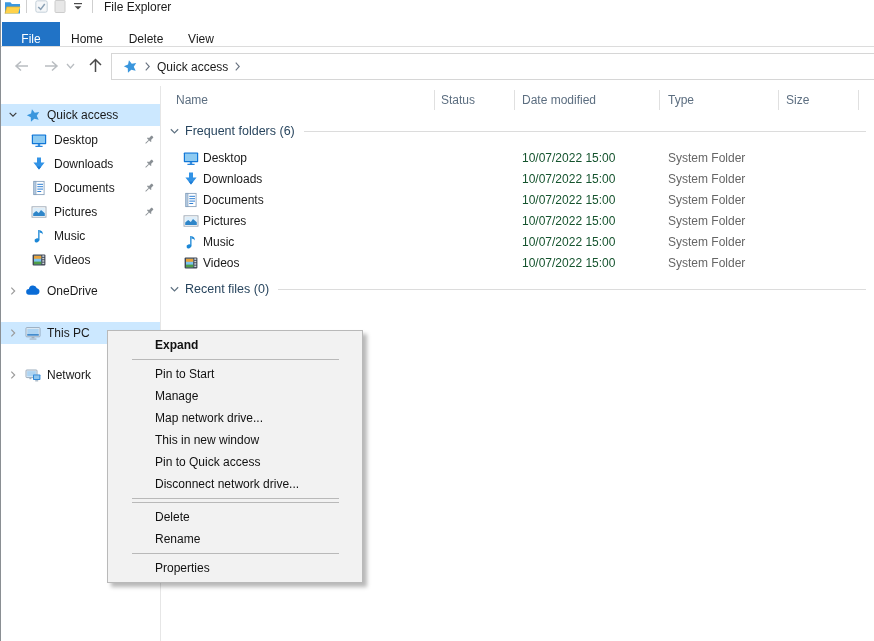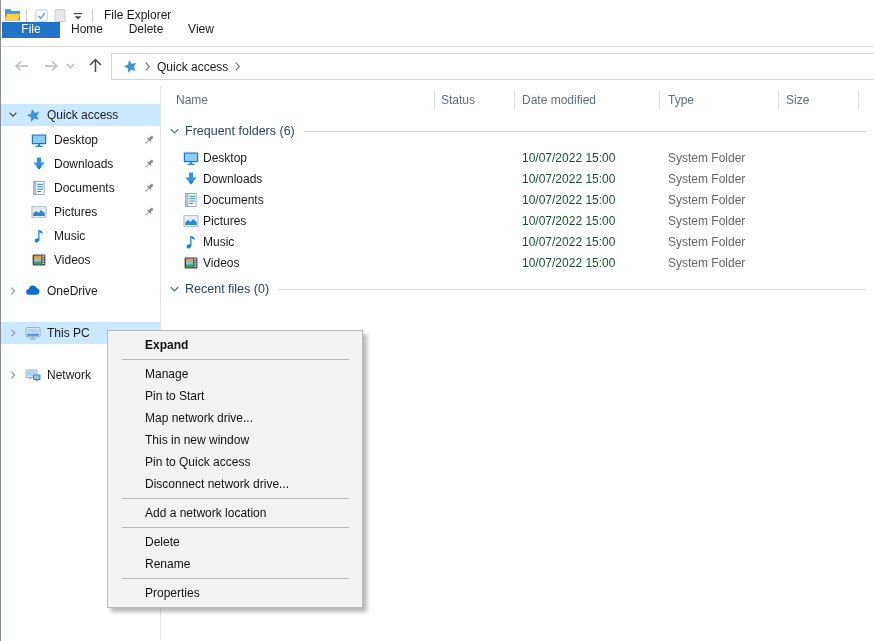--- a/index.html
+++ b/index.html
@@ -1,25 +1,25 @@
 <!DOCTYPE html>
 <html><head>
 <meta charset="utf-8">
 <style>
 *{margin:0;padding:0;box-sizing:border-box}
 html,body{width:874px;height:641px}
 body{font-family:"Liberation Sans","DejaVu Sans",sans-serif;font-size:12px;color:#1a1a1a;background:#fff;overflow:hidden;position:relative}
 .lborder{position:absolute;left:0;top:0;bottom:0;width:1px;background:#8a8f93;z-index:6}
-.titlebar{position:absolute;left:0;top:0;width:100%;height:22px;display:flex;align-items:flex-end}
+.titlebar{position:absolute;left:0;top:0;width:100%;height:22px;display:flex;align-items:flex-start}
 .ticon{margin-left:4px;display:flex;align-items:center}
 .tsep{width:1px;height:13px;background:#cfcfcf;margin:0 5px}
 .qat{margin:0 3px;display:flex;align-items:center}
 .title-text{margin-left:6px;font-size:12px;color:#1a1a1a}
 .tabs{position:absolute;left:1px;top:22px;right:0;height:25px;border-bottom:1px solid #dcdcdc;display:flex}
-.tab{height:16px;display:flex;align-items:flex-start;justify-content:center;color:#1a1a1a}
+.tab{height:24px;display:flex;align-items:flex-end;justify-content:center;color:#1a1a1a}
 .tab.file{background:#2173c6;color:#fff;margin-left:1px}
 .navrow{position:absolute;left:1px;top:47px;right:0;height:39px}
 .navbtn{position:absolute;display:flex;align-items:center;justify-content:center}
 .addressbox{position:absolute;left:110px;top:6px;right:0;height:27px;border:1px solid #d6d6d6;border-right:none;background:#fff;display:flex;align-items:center;padding-left:7px}
 .bchev{display:flex;margin:0 6px}
 .crumb{color:#1a1a1a}
 .bodyarea{position:absolute;left:1px;top:86px;right:0;bottom:0}
 .sidebar{position:absolute;left:0;top:0;width:160px;bottom:0;border-right:1px solid #e6e6e6;padding-top:18px}
 .srow{display:flex;align-items:center;height:22px;position:relative}
 .srow.child{height:24px;padding-left:30px}
@@ -39,21 +39,21 @@
 .group{display:flex;align-items:center;height:22px;padding-left:7px;color:#29465f;font-size:12.5px}
 .group .chev{margin-right:5px;display:flex}
 .group .gline{flex:1;height:1px;background:#dcdcdc;margin-left:9px}
 .group.gap{margin-top:5px}
 .content .group + .frow{margin-top:5px}
 .frow{display:flex;height:21px;align-items:center}
 .frow .name{width:360px;display:flex;align-items:center;padding-left:21px}
 .frow .name .icon{width:16px;height:16px;margin-right:4px;display:flex}
 .frow .date{width:146px;color:#14532d}
 .frow .type{color:#666}
-.menu{position:absolute;left:107px;top:330px;width:256px;background:#f2f2f2;border:1px solid #b9b9b9;box-shadow:4px 4px 4px rgba(0,0,0,.28);padding:3px 4px;z-index:10}
+.menu{position:absolute;left:107px;top:330px;width:256px;background:#f2f2f2;border:1px solid #b9b9b9;box-shadow:4px 4px 4px rgba(0,0,0,.28);padding:3px 14px;z-index:10}
 .mitem{height:22px;line-height:22px;padding-left:33px;color:#111}
 .mitem.bold{font-weight:bold}
 .msep{height:1px;background:#b9b9b9;margin:3px 9px 3px 10px}
 </style>
 </head>
 <body>
 
 <div class="lborder"></div>
 
 <div class="titlebar">
@@ -442,26 +442,25 @@
           <span>Recent files (0)</span>
           <span class="gline"></span>
         </div>
       </div>
   </div>
 </div>
 
 <div class="menu" id="menu">
     <div class="mitem bold">Expand</div>
     <div class="msep"></div>
+    <div class="mitem">Pin to Start</div>
     <div class="mitem">Manage</div>
-    <div class="mitem">Pin to Start</div>
     <div class="mitem">Map network drive...</div>
     <div class="mitem">This in new window</div>
     <div class="mitem">Pin to Quick access</div>
     <div class="mitem">Disconnect network drive...</div>
     <div class="msep"></div>
-    <div class="mitem">Add a network location</div>
     <div class="msep"></div>
     <div class="mitem">Delete</div>
     <div class="mitem">Rename</div>
     <div class="msep"></div>
     <div class="mitem">Properties</div>
   </div>
 
 </body></html>

